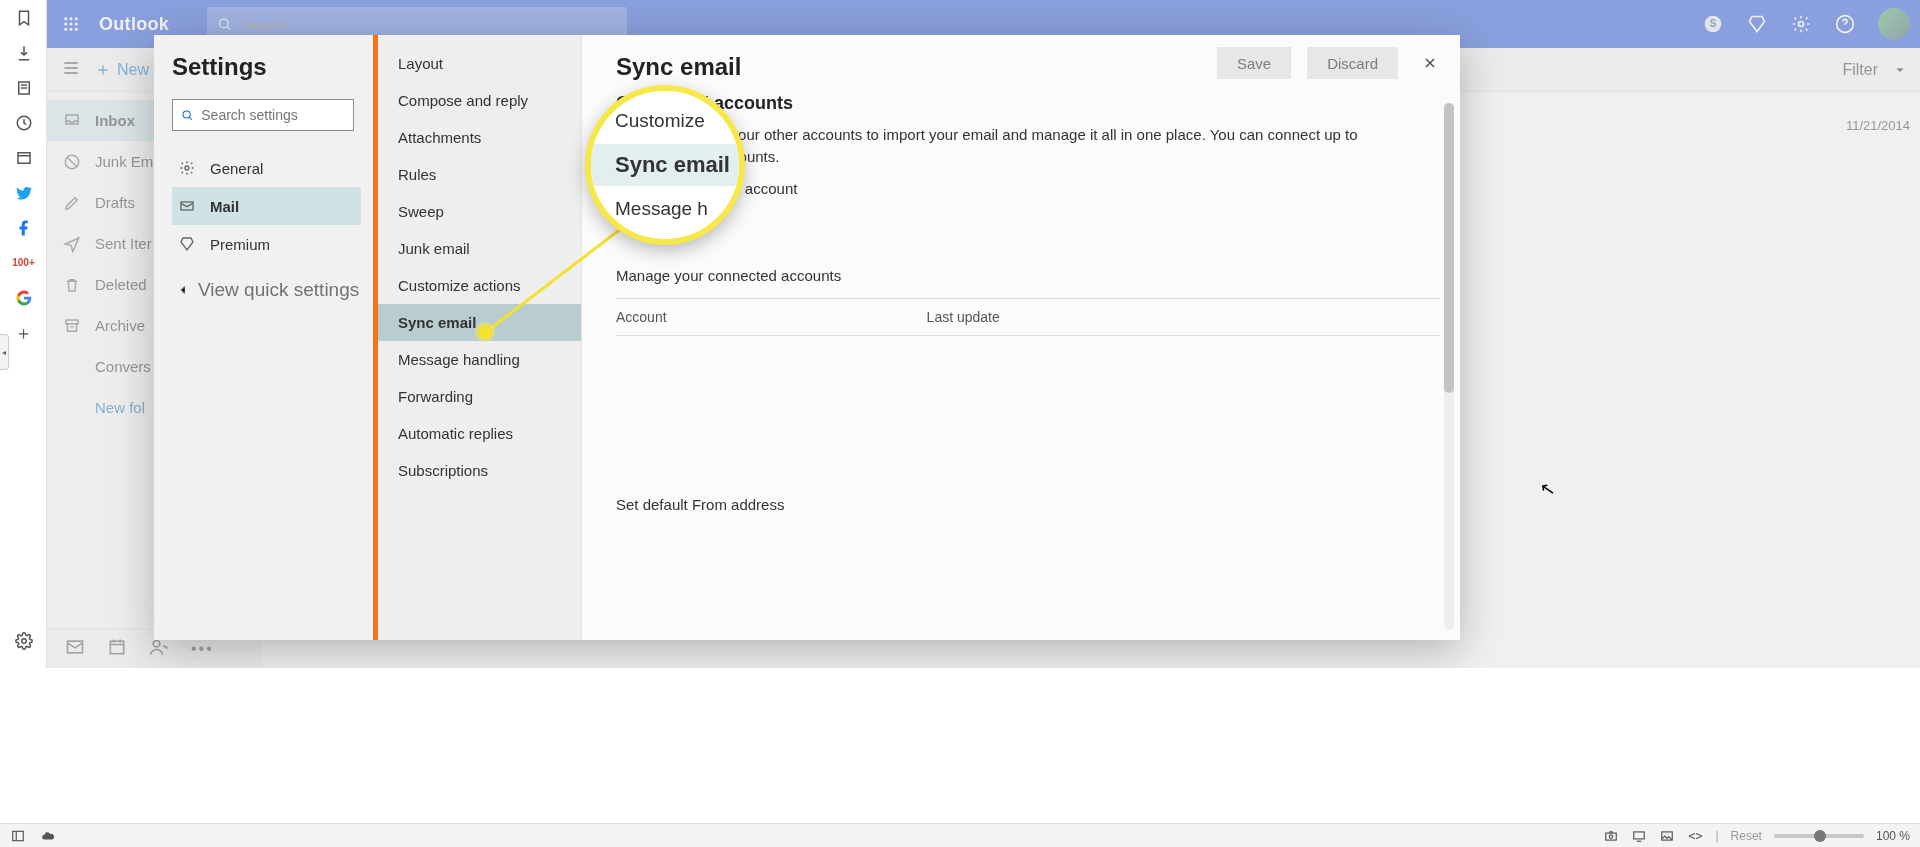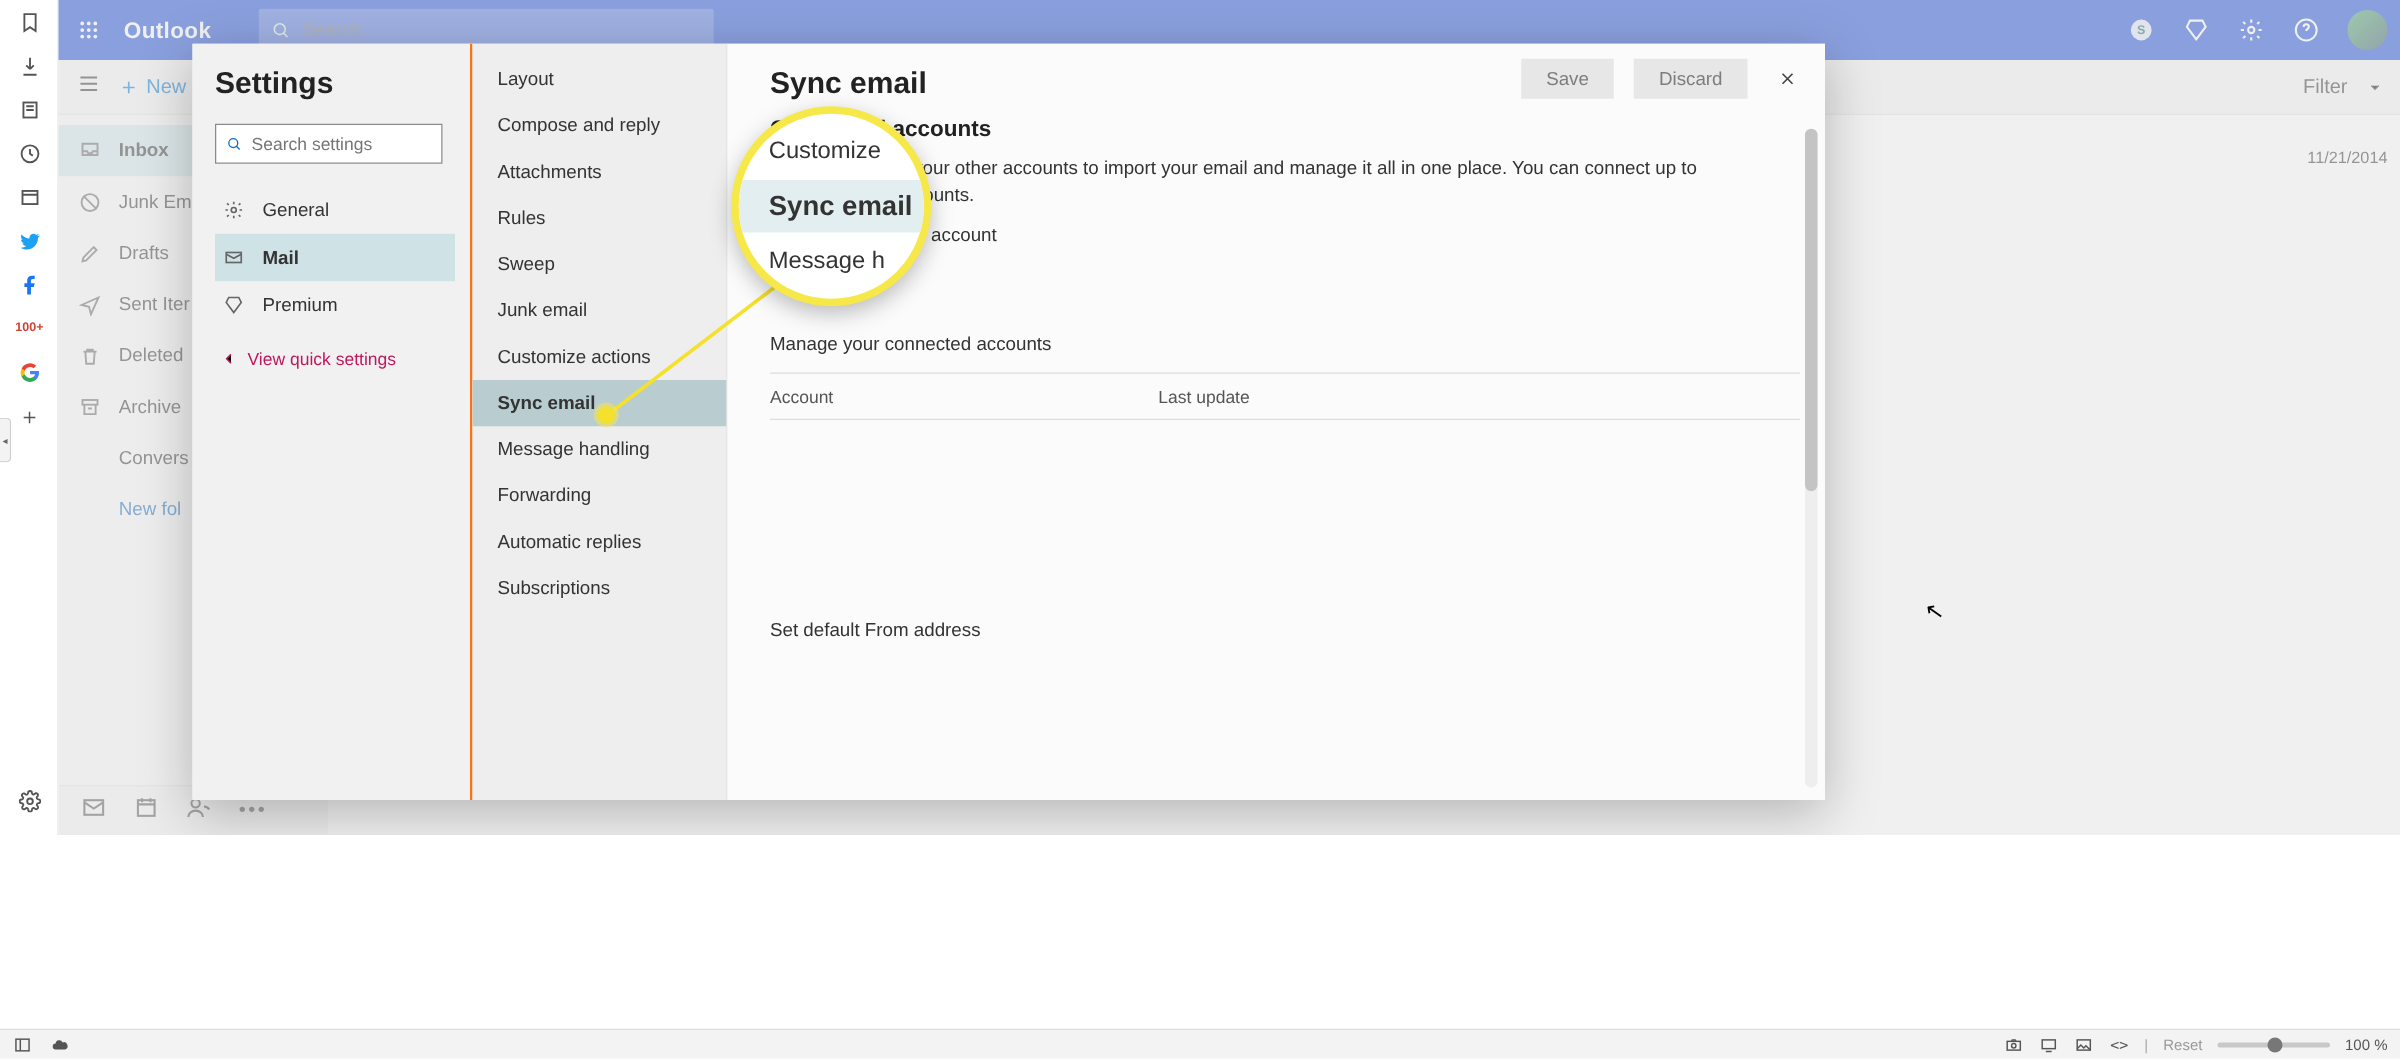--- a/index.html
+++ b/index.html
@@ -32,21 +32,21 @@
   background: #fff;
 }
 
 #outlook-header {
   height: 48px; background: #1d4ed8; display: flex; align-items: center; color: #fff;
   padding: 18px 10px; gap: 14px;
 }
 #outlook-header .waffle { width:28px;height:28px;display:flex;align-items:center;justify-content:center;cursor:pointer;}
 #outlook-header .brand { font-size: 18px; font-weight: 600; letter-spacing: .3px; }
 #outlook-header .search {
-  margin-left: 24px; width: 364px; height: 34px; background: rgba(255,255,255,.22);
+  margin-left: 24px; width: 420px; height: 34px; background: rgba(255,255,255,.22);
   border-radius: 2px; display:flex;align-items:center;padding:0 10px;gap:10px;color:#dfefef;
 }
 #outlook-header .search input {
   background: transparent; border: none; outline: none; color:#fff; font-size:15px; width:100%;
 }
 #outlook-header .right-icons { margin-left:auto; display:flex; align-items:center; gap:22px; }
 #outlook-header .right-icons .hicon { width:22px;height:22px;display:flex;align-items:center;justify-content:center;cursor:pointer;}
 #outlook-header .avatar { width:32px;height:32px;border-radius:50%;background:linear-gradient(135deg,#4a6,#356);cursor:pointer;}
 
 
@@ -83,32 +83,32 @@
 }
 
 
 #settings-dialog {
   position:absolute; left:154px; top:35px; width:1306px; height:605px;
   background:#f6f6f6; box-shadow:0 10px 40px rgba(0,0,0,.25);
   display:flex;
 }
 
 .sd-col1 {
-  width:224px; background:#f1f1f1; padding:18px 12px 0 18px; border-right:2px solid #f97316;
+  width:224px; background:#f1f1f1; padding:18px 12px 0 18px; border-right:5px solid #f97316;
 }
 .sd-col1 h1 { font-size:24px; font-weight:600; color:#222; margin-bottom:18px; }
 .sd-search {
   width:182px; height:32px; border:1px solid #8a8a8a; background:#fff;
   display:flex;align-items:center;gap:8px;padding:0 8px;margin-bottom:18px;
 }
 .sd-search input { border:none;outline:none;font-size:14px;color:#333;width:100%; }
 .sd-cat { height:38px;display:flex;align-items:center;gap:14px;padding:0 6px;cursor:pointer;font-size:15px;color:#333;}
 .sd-cat.active { background:#cfe3e6; font-weight:600; }
 .sd-cat .cicon{width:18px;color:#666;display:flex;justify-content:center;}
-.sd-quick { margin-top:16px; display:flex;align-items:center;gap:8px;color:#be185d;cursor:pointer;font-size:14px;padding-left:4px;}
+.sd-quick { margin-top:16px; display:flex;align-items:center;gap:8px;color:#737373;cursor:pointer;font-size:19px;padding-left:4px;}
 
 
 .sd-col2 {
   width:204px; background:#eeeeee; padding-top:10px; border-right:1px solid #e3e3e3;
 }
 .sd-sub { height:37px;display:flex;align-items:center;padding:0 20px;font-size:15px;color:#333;cursor:pointer;}
 .sd-sub.active { background:#b9cdd0; font-weight:600; }
 
 
 .sd-main {

